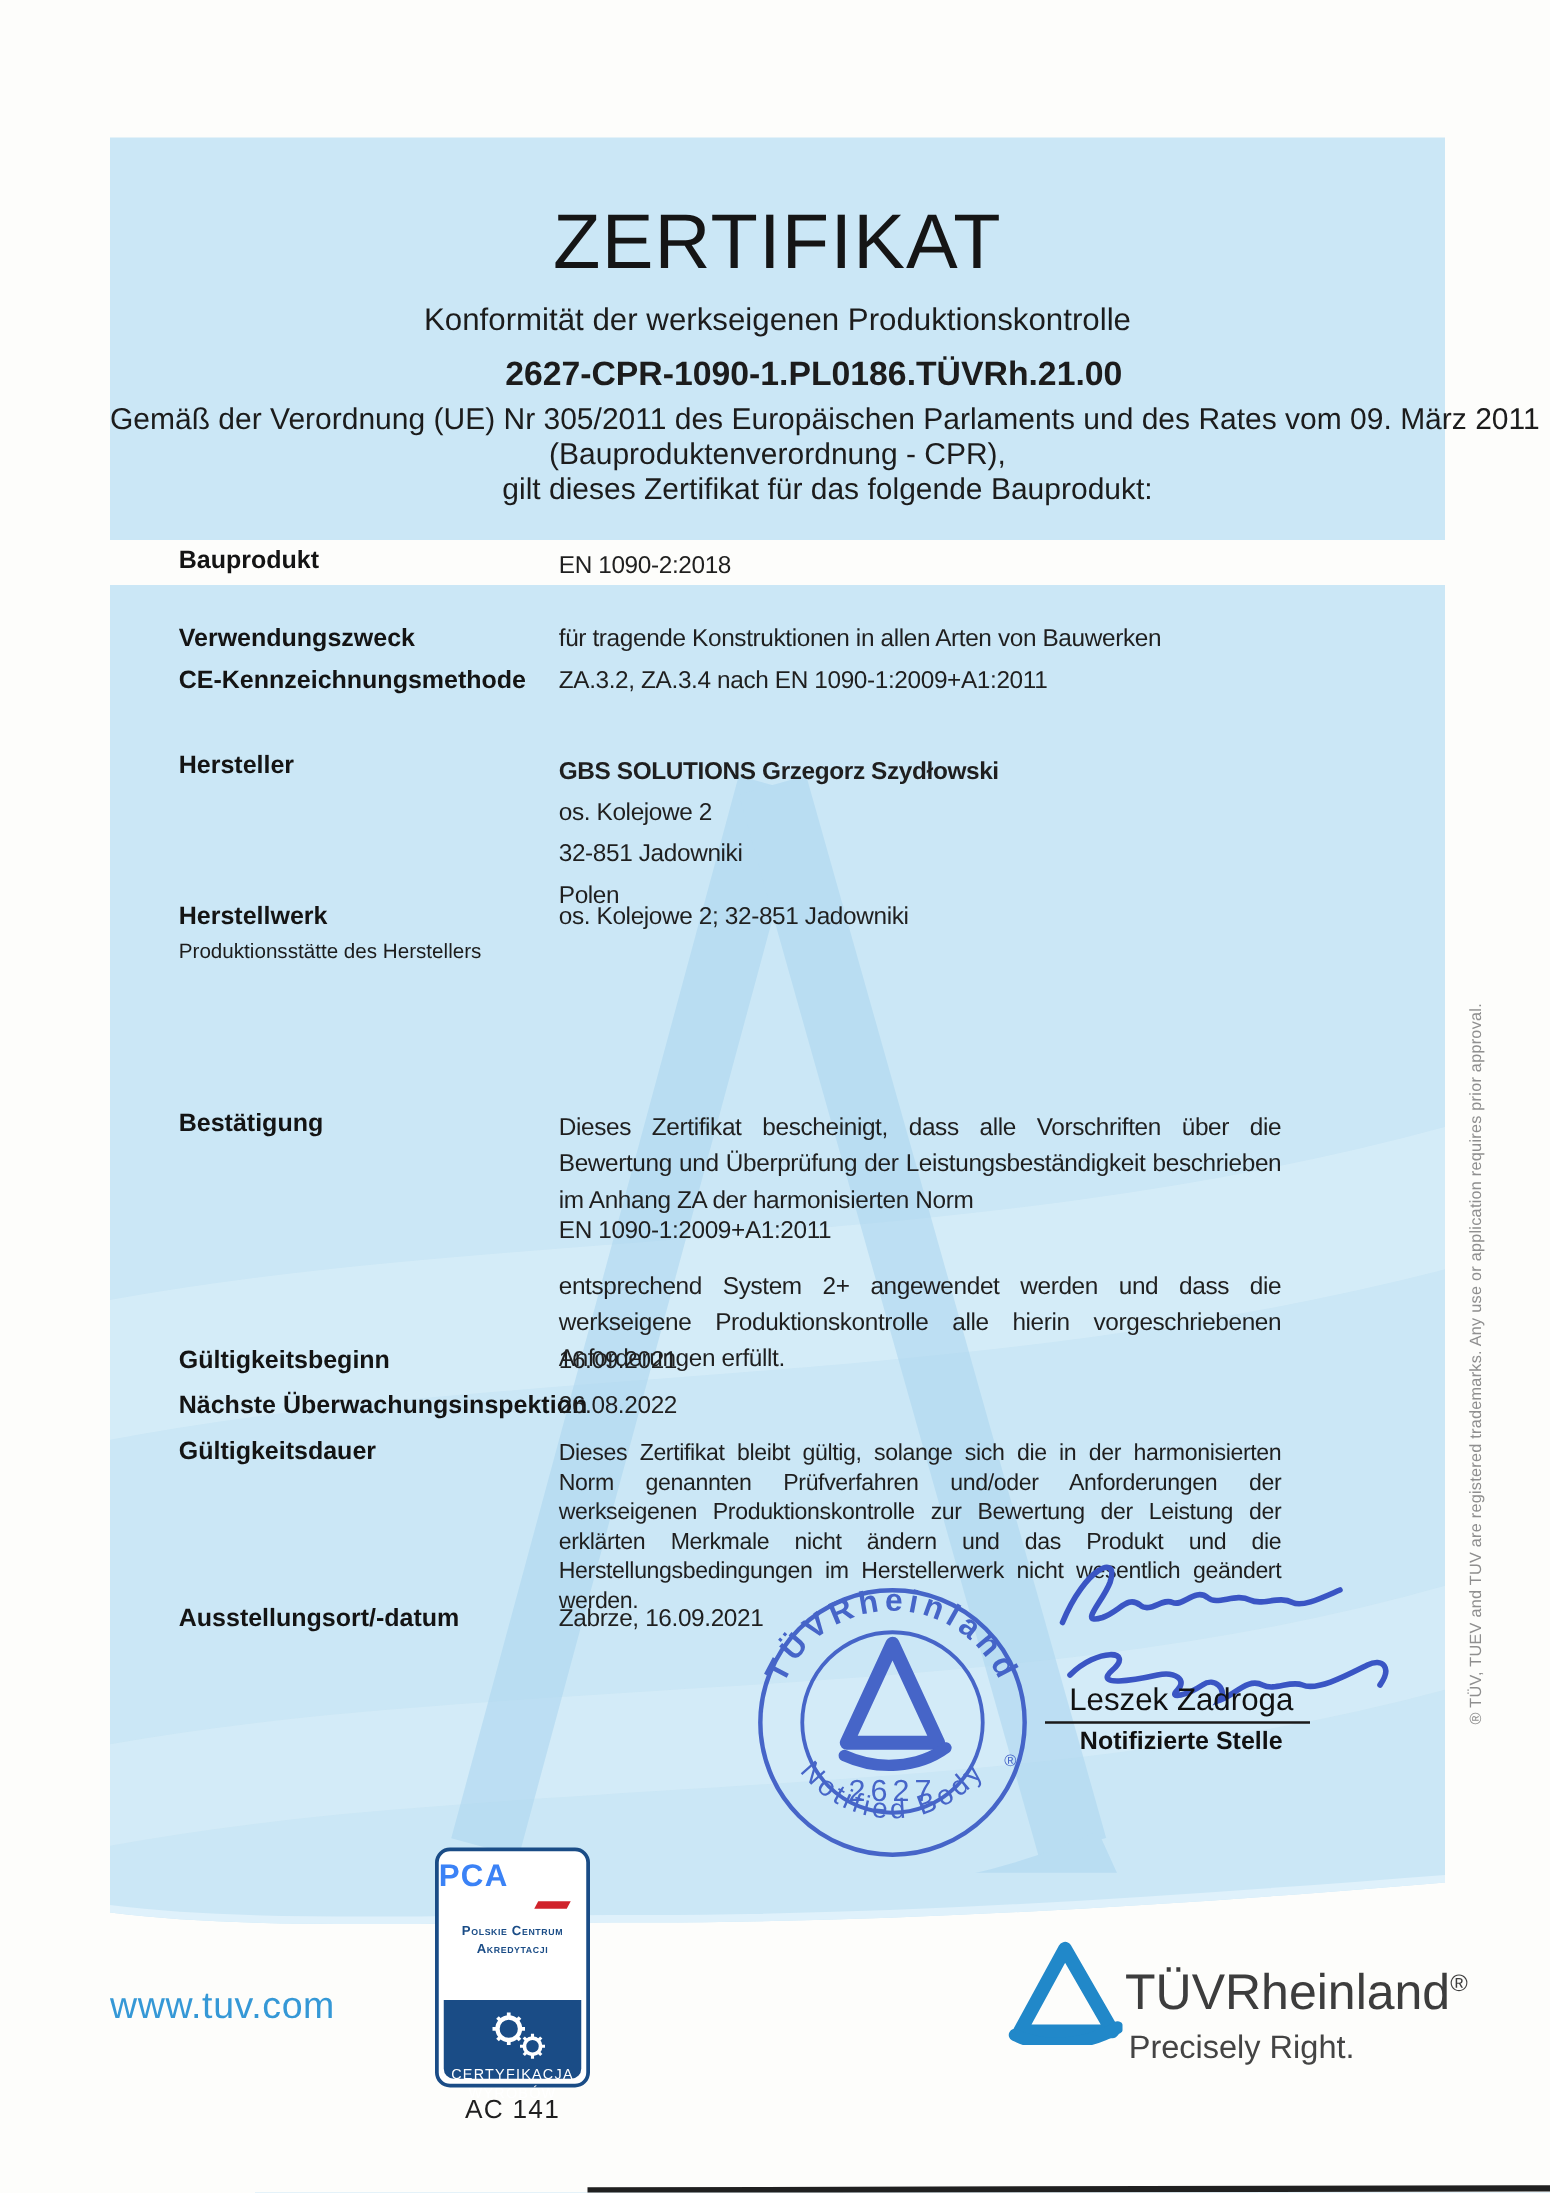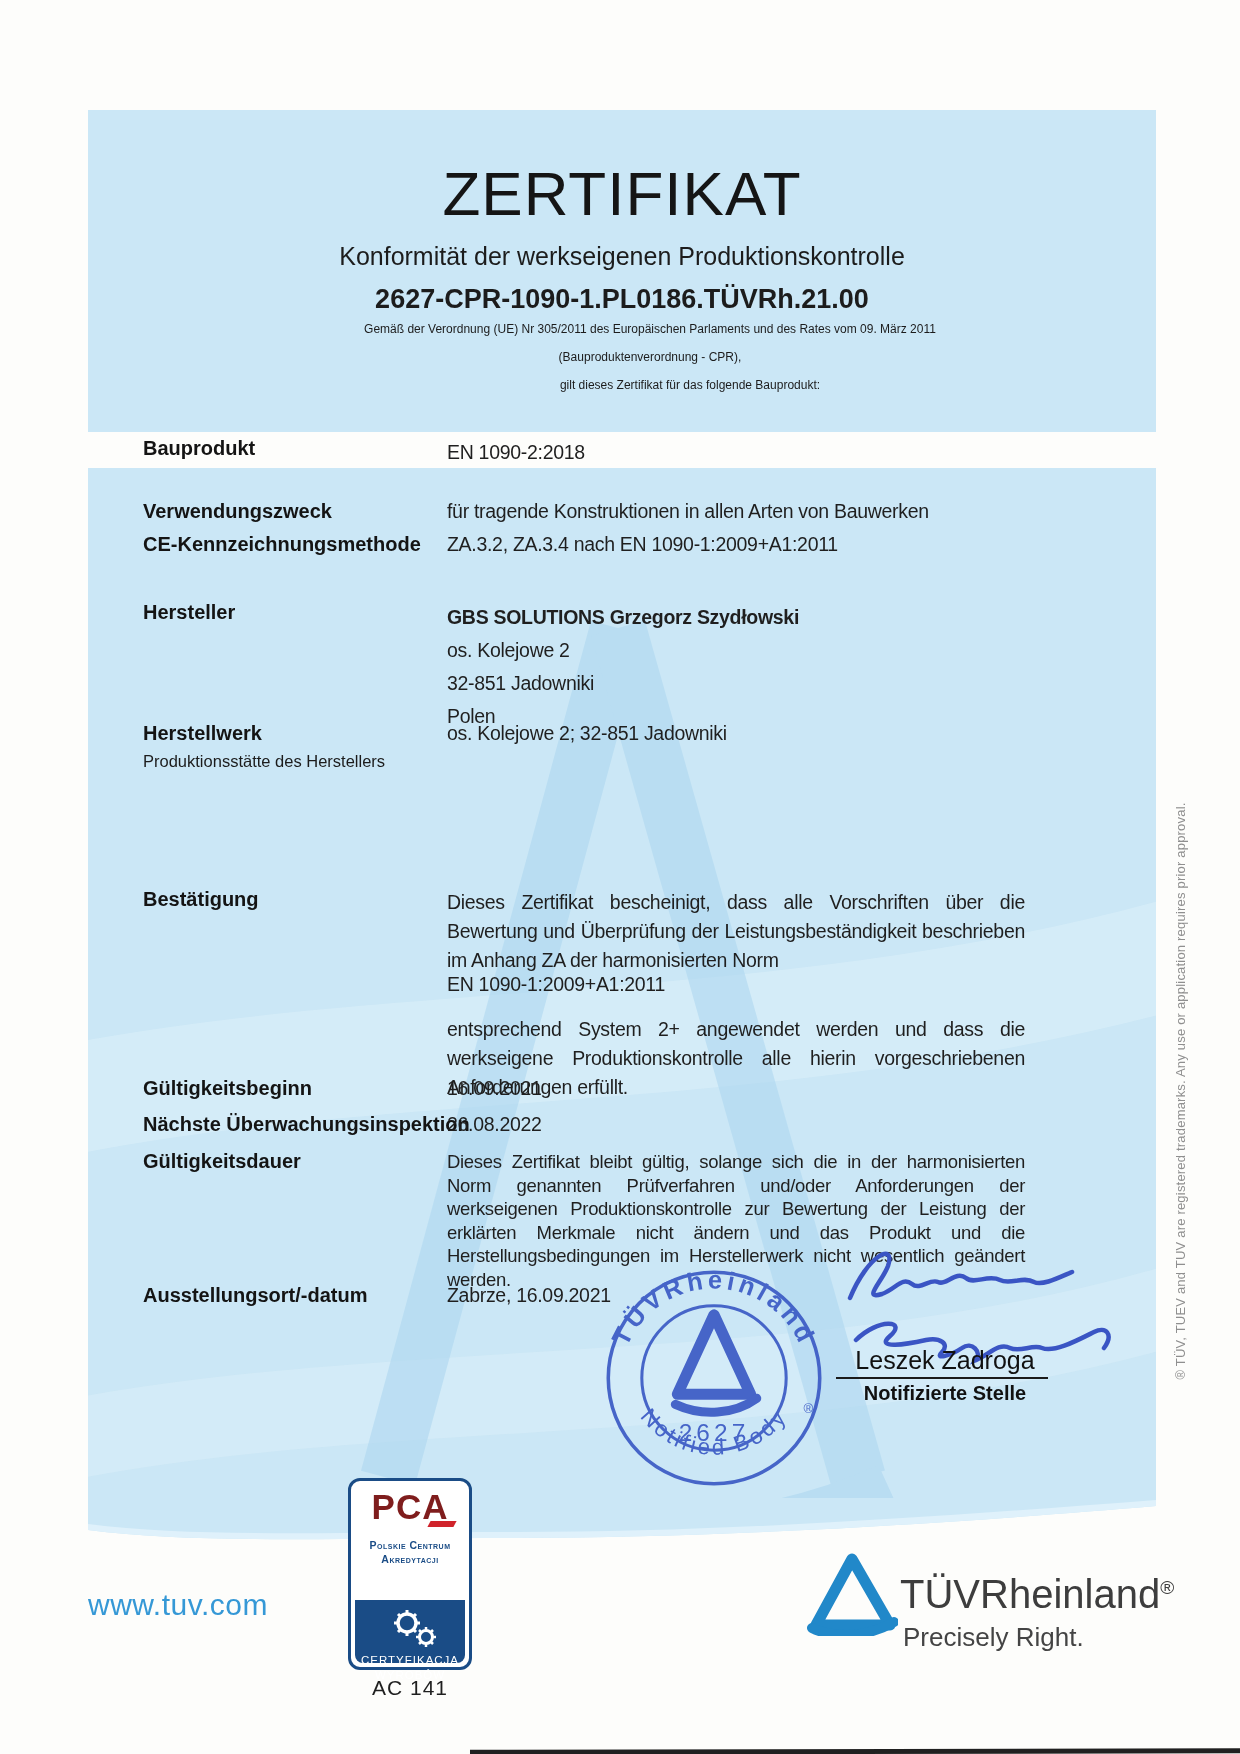--- a/index.html
+++ b/index.html
@@ -10,22 +10,22 @@
   .abs{position:absolute;}
   
   .panel{background:#cbe7f6;}
   #header-panel{left:88px;top:110px;width:1068px;height:322px;}
   #body-panel{left:88px;top:468px;width:1068px;height:1032px;overflow:hidden;}
   #wave-svg{left:88px;top:1498px;width:1068px;height:50px;}
   
   .hdr{left:88px;width:1068px;text-align:center;}
   #title{top:158px;font-size:62px;letter-spacing:1px;font-weight:500;color:#151515;}
   #subtitle{top:242px;font-size:25px;}
-  #cert-number{top:284px;font-size:27px;font-weight:bold;}
-  .regline{font-size:12px;white-space:nowrap;padding-left:28px;}
+  #cert-number{top:284px;font-size:27px;font-weight:bold;margin-left:29px;}
+  .regline{font-size:24px;white-space:nowrap;}
   #reg1{top:322px;}
   #reg2{top:350px;}
   #reg3{top:378px;margin-left:40px;}
   
   .flabel{left:143px;font-size:20px;font-weight:bold;white-space:nowrap;color:#141414;}
   .fsub{left:143px;font-size:16.5px;color:#1c1c1c;white-space:nowrap;}
   .fval{left:447px;width:578px;font-size:19.5px;letter-spacing:-0.3px;color:#1f1f1f;}
   .nowrap{white-space:nowrap;}
   .vline{line-height:31px;}
   .just{text-align:justify;}
@@ -34,21 +34,21 @@
   
   #stamp-svg{left:592px;top:1256px;width:244px;height:244px;opacity:.92;}
   
   #signature-svg{left:838px;top:1236px;width:300px;height:134px;}
   #sig-name{left:840px;top:1346px;width:210px;text-align:center;font-size:25px;color:#111;}
   #sig-line{left:836px;top:1377px;width:212px;height:2px;background:#1a1a1a;}
   #sig-role{left:840px;top:1382px;width:210px;text-align:center;font-size:20px;font-weight:bold;color:#111;}
   
   #website{left:88px;top:1588px;font-size:30px;color:#3598d6;letter-spacing:.5px;}
   #pca-badge{left:348px;top:1478px;width:124px;height:192px;background:#fff;border:3px solid #1a4c86;border-radius:12px;box-sizing:border-box;}
-  #pca-abbr{left:0;top:6px;width:100%;text-align:center;font-size:35px;font-weight:bold;color:#7f1d1d;letter-spacing:1px;}
+  #pca-abbr{left:0;top:6px;width:100%;text-align:left;font-size:25px;font-weight:bold;color:#3b82f6;letter-spacing:1px;}
   #pca-red{left:78px;top:40px;width:26px;height:6px;background:#d0232b;transform:skewX(-28deg);}
   .pca-small{left:0;width:100%;text-align:center;font-size:10.5px;font-weight:bold;color:#1a4c86;font-variant:small-caps;letter-spacing:.5px;}
   #pca-navy{left:4px;right:4px;top:96px;bottom:4px;background:#1a4c86;border-radius:0 0 8px 8px;margin-top:23px;}
   .pca-cert{left:0;width:100%;text-align:center;font-size:11.5px;color:#fff;letter-spacing:1px;}
   #ac-code{left:348px;top:1676px;width:124px;text-align:center;font-size:21px;color:#1f1f1f;letter-spacing:1px;}
   #tuv-triangle{left:806px;top:1552px;width:92px;height:84px;}
   #tuv-wordmark{left:900px;top:1572px;font-size:40px;color:#3d3d3d;white-space:nowrap;}
   #tuv-wordmark b{font-weight:normal;}
   #tuv-reg{font-size:19px;vertical-align:super;color:#3d3d3d;}
   #tuv-tagline{left:903px;top:1622px;font-size:26px;color:#444;}

